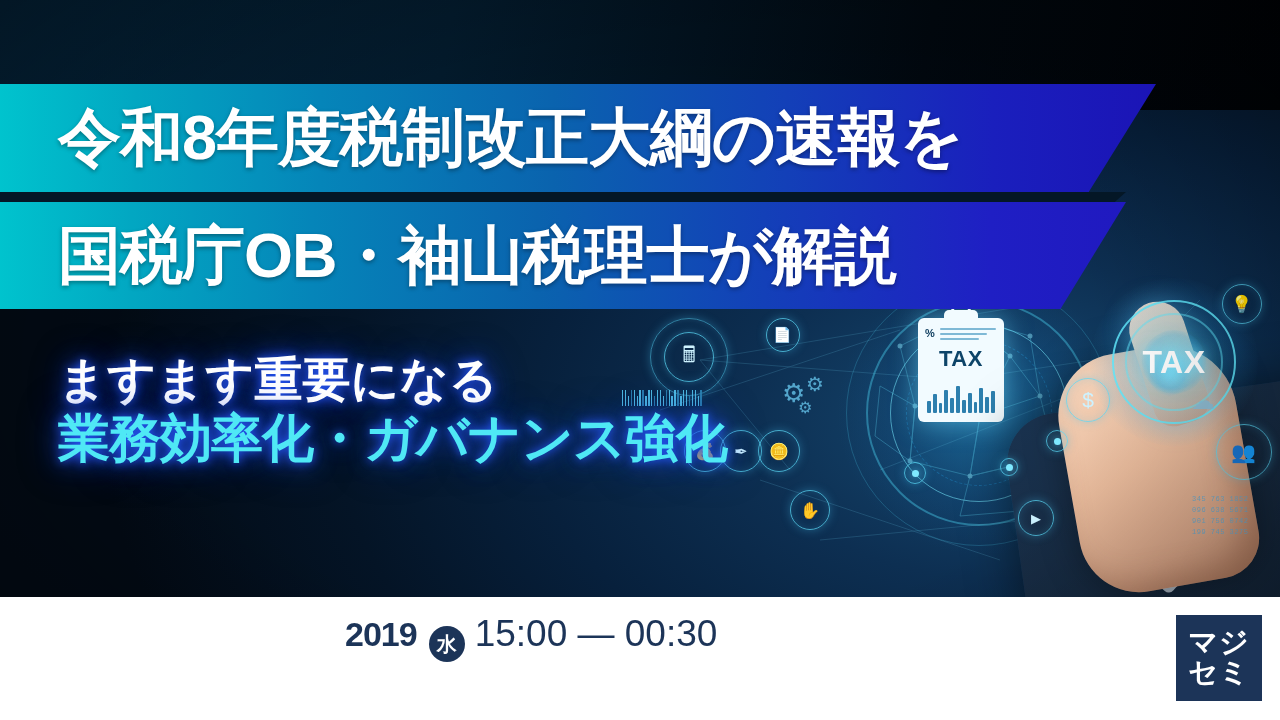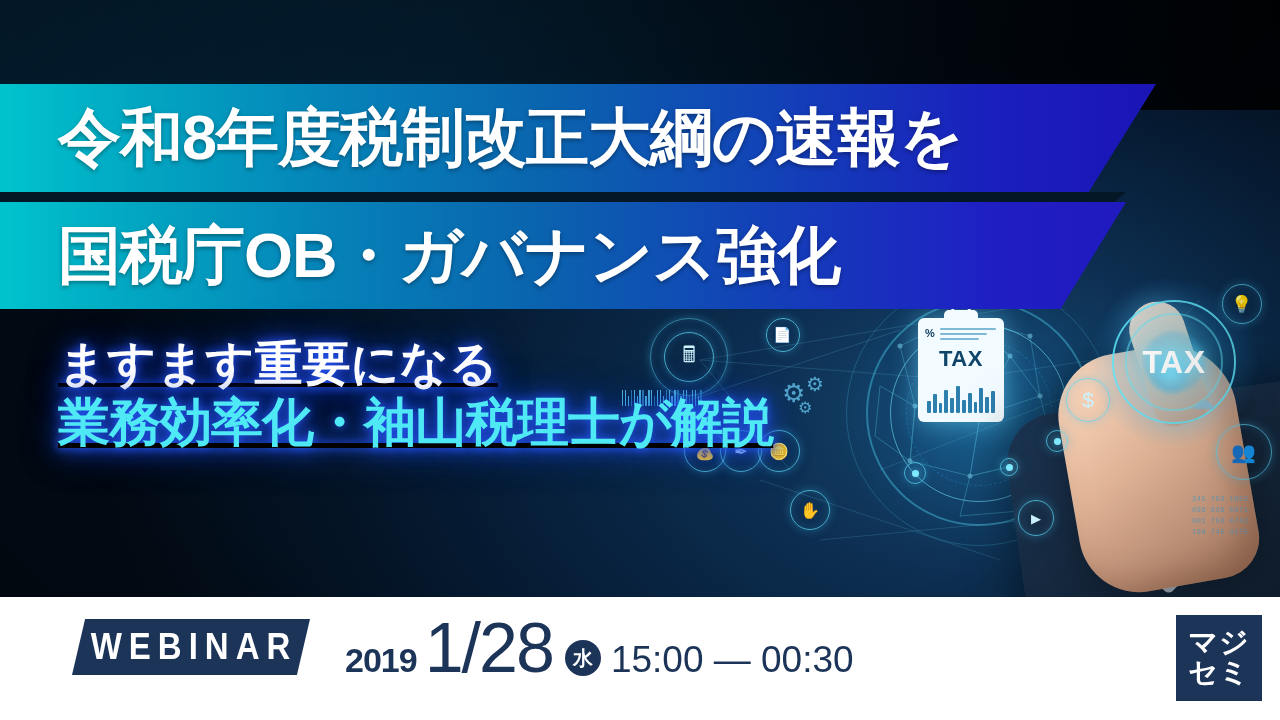--- a/index.html
+++ b/index.html
@@ -222,21 +222,21 @@
     clip-path:polygon(0 0, 100% 0, 94.2% 100%, 0 100%);
     font-size:63px; letter-spacing:-1px;
   }
   .band-gap {
     position:absolute; left:0; top:192px; width:1126px; height:10px;
     background:#041726;
     clip-path:polygon(0 0, 100% 0, 99% 100%, 0 100%);
   }
 
   
-  .subtitle { position:absolute; left:58px; top:336px;text-decoration:underline; }
+  .subtitle { position:absolute; left:58px; top:352px; }
   .sub-line {
     font-weight:700; white-space:nowrap; line-height:1.17;
   }
   .sub-line.l1 {
     font-size:48px; color:#ffffff;
     text-shadow:0 0 10px rgba(40,90,255,.95), 0 0 22px rgba(30,70,230,.8), 0 0 36px rgba(20,50,200,.6);
   }
   .sub-line.l2, .sub-line.l3 {
     font-size:52px; color:#4fe8f5;
     text-shadow:0 0 10px rgba(40,90,255,.95), 0 0 22px rgba(30,80,235,.85), 0 0 40px rgba(20,60,210,.6);
@@ -486,36 +486,32 @@
 199 745 3275</div>
 
     <div class="bg-vignette"></div>
   </div>
 
   <div class="band-gap"></div>
   <div class="band band-1">
     <span>令和8年度税制改正大綱の速報を</span>
   </div>
   <div class="band band-2">
-    <span>国税庁OB・ガバナンス強化</span>
+    <span>国税庁OB・袖山税理士が解説</span>
   </div>
 
   <div class="subtitle">
     <div class="sub-line l1">ますます重要になる</div>
-    <div class="sub-line l3">業務効率化・袖山税理士が解説</div>
+    <div class="sub-line l3">業務効率化・ガバナンス強化</div>
   </div>
 
   <div class="footer">
-    <div class="webinar-badge">
-      <span>WEBINAR</span>
-    </div>
 
     <div class="date-row">
       <span class="d-year">2019</span>
-      <span class="d-main">1/28</span>
       <span class="d-dow">水</span>
       <span class="d-time">15:00 — 00:30</span>
     </div>
 
     <div class="logo">
       <span>マジ</span>
       <span>セミ</span>
     </div>
   </div>
 

